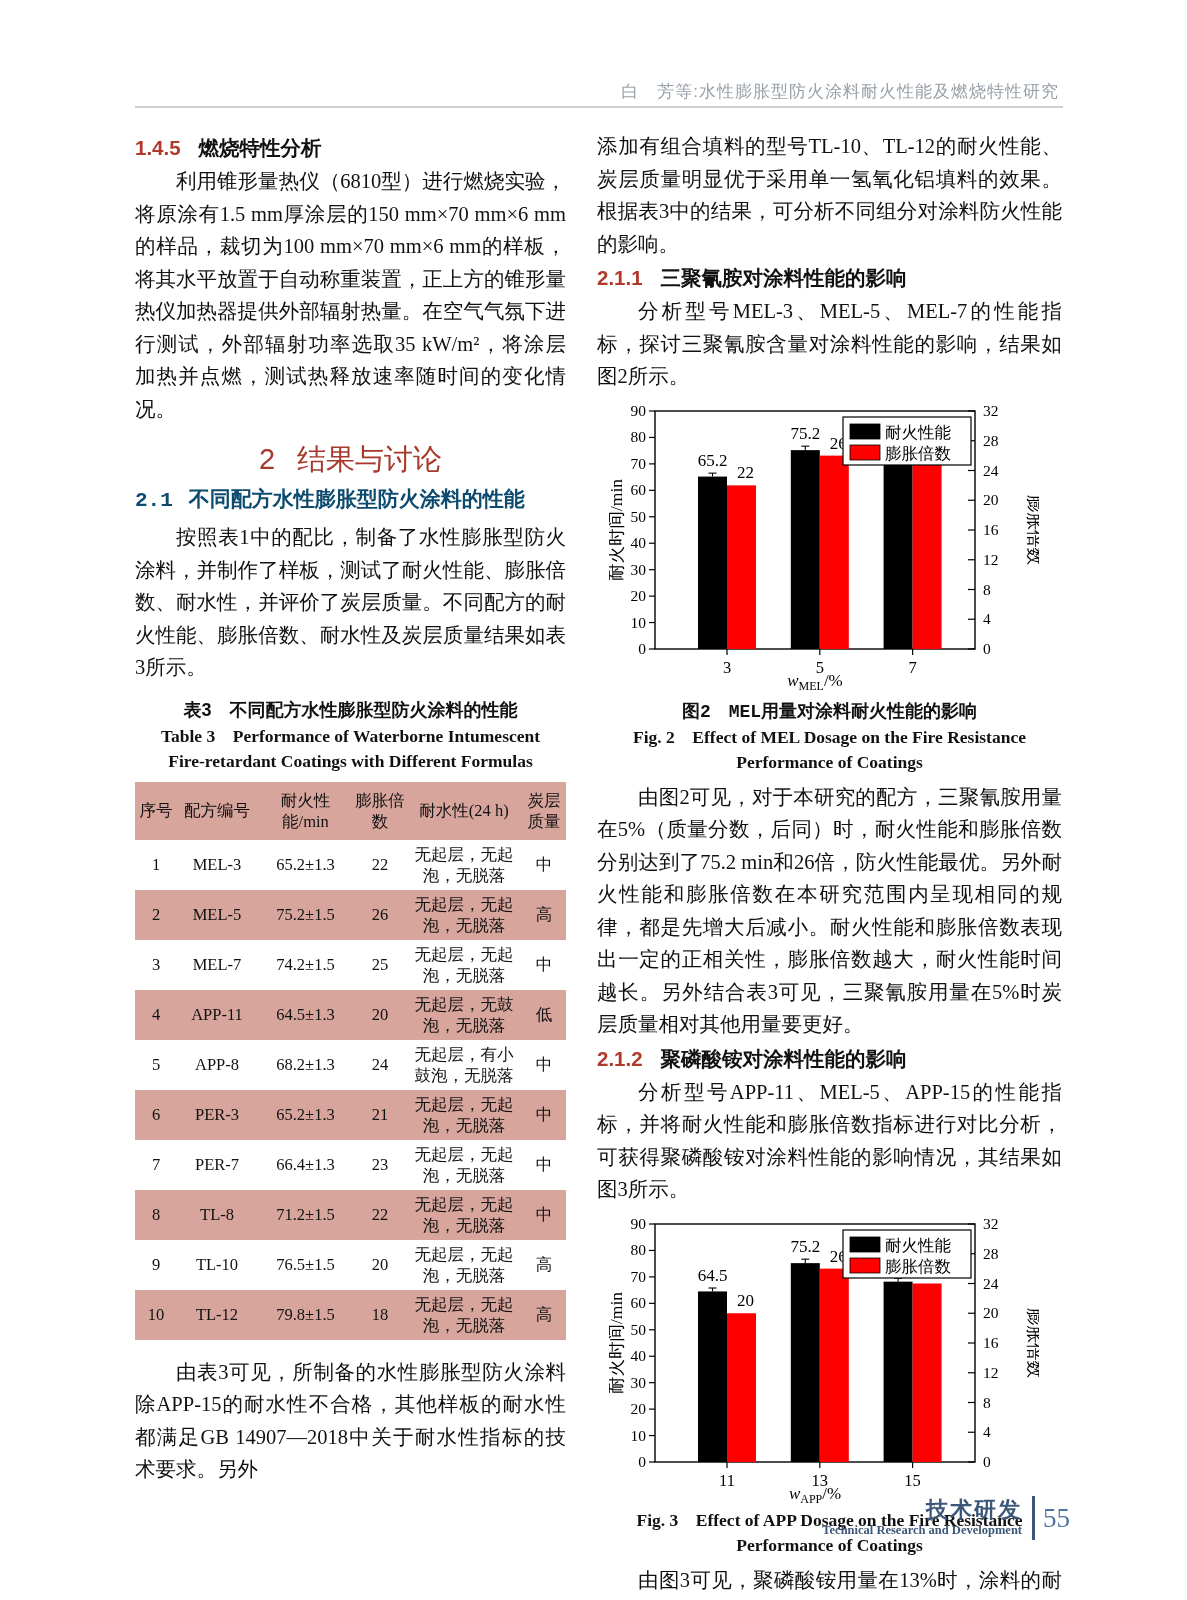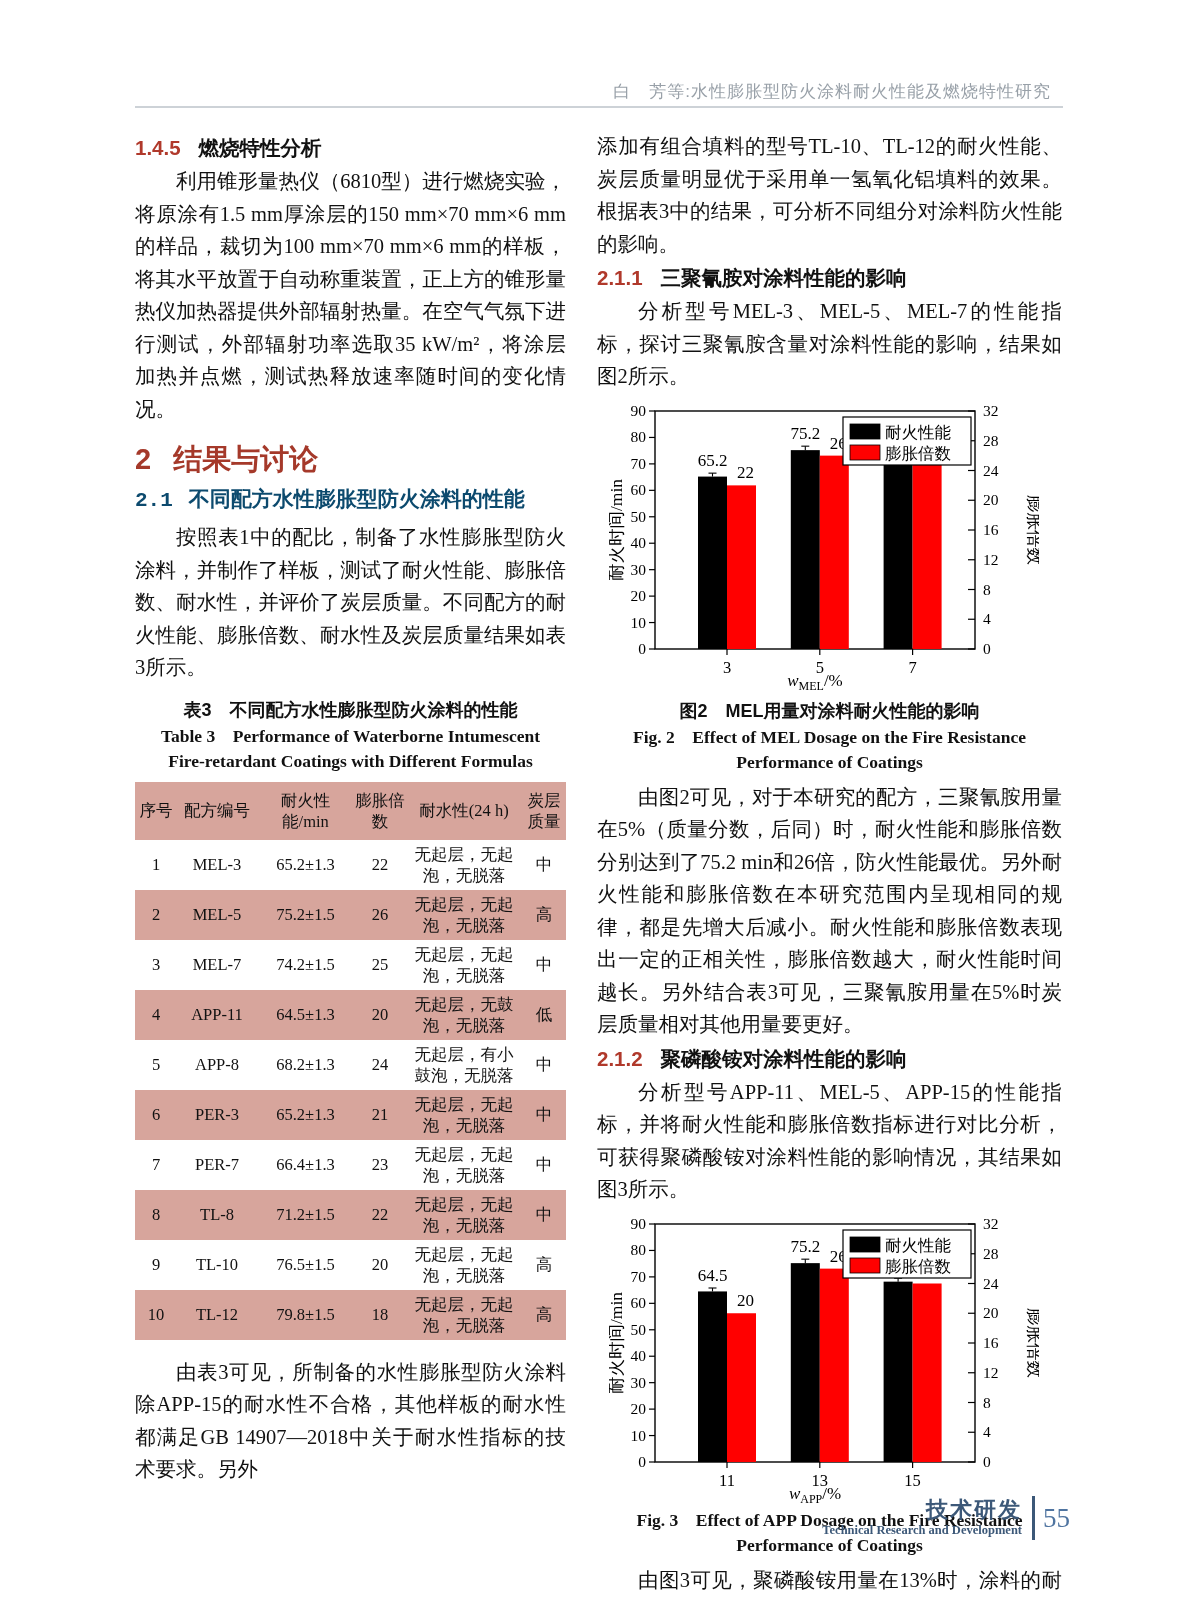--- a/index.html
+++ b/index.html
@@ -1,47 +1,47 @@
 <!DOCTYPE html>
 <html><head>
 <meta charset="utf-8">
 <style>
   html,body{margin:0;padding:0;background:#ffffff;}
   .page{position:relative;width:1187px;height:1600px;background:#ffffff;overflow:hidden;
         font-family:"Liberation Serif",serif;color:#111;}
   
-  .running-head{position:absolute;top:80px;right:136px;font-size:17px;color:#98a0a8;
+  .running-head{position:absolute;top:80px;right:128px;font-size:17px;color:#98a0a8;
         font-family:"Liberation Sans",sans-serif;letter-spacing:1px;}
   .head-rule{position:absolute;top:106px;left:135px;right:124px;height:2px;background:#cdd2d7;}
   
   .col-left{position:absolute;left:135px;top:130px;width:431px;}
   .col-right{position:absolute;left:597px;top:130px;width:465px;}
   .body-p{font-size:20.5px;line-height:32.5px;text-align:justify;text-indent:2em;margin:0;}
   .h3{font-size:20.5px;line-height:33px;margin:1px 0;font-family:"Liberation Sans",sans-serif;}
   .h3 .hnum{color:#b0392b;font-weight:bold;}
   .h3 .htxt{font-weight:bold;color:#111;margin-left:18px;}
   .h1{font-size:29px;line-height:44px;margin:12px 0 4px 0;font-family:"Liberation Sans",sans-serif;
-      color:#a5392a;font-weight:bold;}
+      color:#a5392a;font-weight:normal;text-align:center;}
   .h1 .hnum{margin-right:22px;}
   .h2{font-size:21px;line-height:32px;margin:2px 0 4px 0;font-family:Liberation Mono, monospace;
       color:#0c4a6e;font-weight:bold;}
   .h2 .hnum{margin-right:16px;}
   
   .tbl-cap-cn{font-size:18px;font-weight:bold;text-align:center;margin:14px 0 2px 0;
       font-family:"Liberation Sans",sans-serif;}
   .tbl-cap-en{font-size:17.5px;font-weight:bold;text-align:center;line-height:25px;margin:0;}
   table.perf{width:100%;border-collapse:collapse;font-size:16.5px;text-align:center;margin-top:8px;}
   table.perf th{background:#d7a59c;font-weight:normal;padding:8px 1px;line-height:21px;}
   table.perf td{padding:4px 1px;line-height:21px;}
   table.perf tbody tr:nth-child(even) td{background:#d7a59c;}
   .after-table{margin-top:16px;}
   
   .chart-wrap{margin:6px 0 0 12px;}
   .fig-cap-cn{font-size:18px;font-weight:bold;text-align:center;margin:4px 0 2px 0;
-      font-family:Liberation Sans, sans-serif;}
+      font-family:Liberation Mono, monospace;}
   .fig-cap-en{font-size:17.5px;font-weight:bold;text-align:center;line-height:25px;margin:0;}
   .caption-gap{margin-bottom:6px;}
   
   .footer{position:absolute;top:1496px;right:117px;display:flex;align-items:center;}
   .footer-txt{text-align:right;color:#3c5878;}
   .footer-cn{font-family:"Liberation Sans",sans-serif;font-weight:bold;font-size:22px;
       letter-spacing:2px;line-height:24px;}
   .footer-en{font-size:12.5px;line-height:16px;font-weight:bold;}
   .footer-bar{width:3px;height:44px;background:#3c5878;margin:0 8px 0 10px;}
   .footer-page{font-size:27px;color:#4f74a0;}

